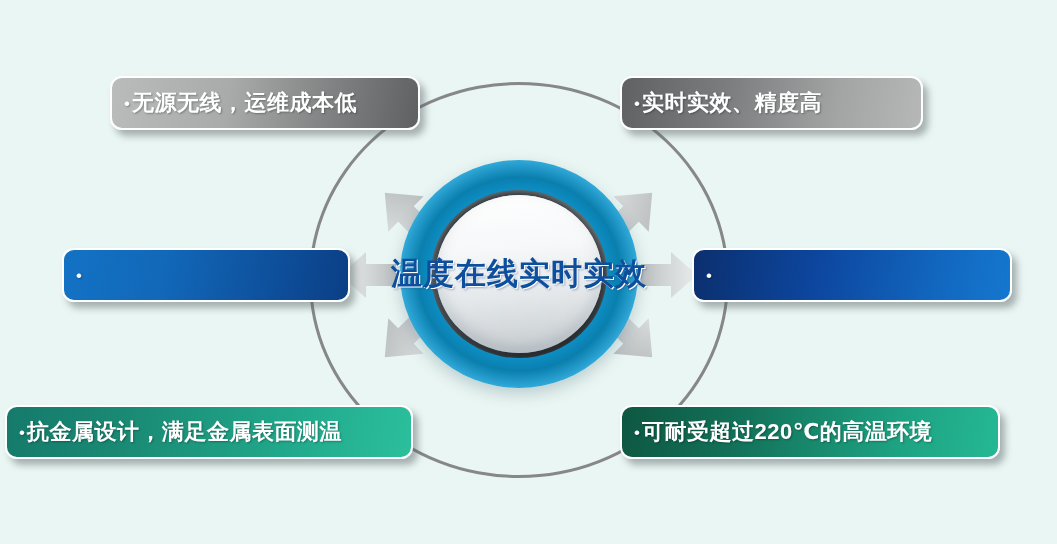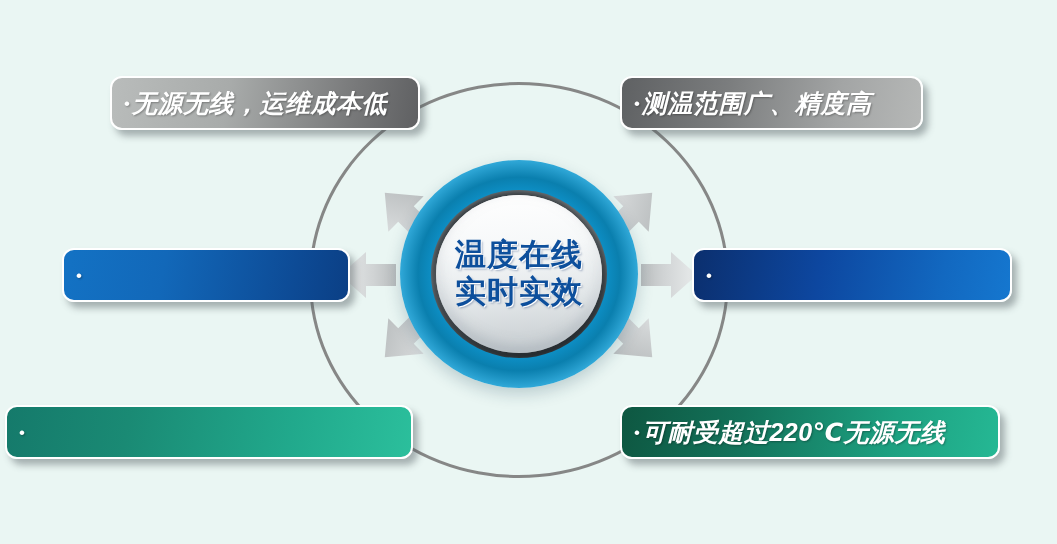--- a/index.html
+++ b/index.html
@@ -44,21 +44,21 @@
     background:linear-gradient(160deg,#2b3338 0%,#4a5054 40%,#1d2327 100%);
     box-shadow:inset 0 2px 4px rgba(255,255,255,.25);
   }
   .hub-inner{
     position:absolute;
     left:5px;top:5px;
     right:5px;bottom:5px;
     border-radius:50%;
     background:linear-gradient(175deg,#ffffff 0%,#f6f8f9 34%,#e4e8ea 63%,#d2d7da 83%,#c6ccd0 100%);
     box-shadow:inset 0 -6px 14px rgba(120,135,145,.35), inset 0 5px 10px rgba(255,255,255,.9);
-    display:flex;flex-direction:column;
+    display:flex;flex-direction:row;
     align-items:center;justify-content:center;
   }
   .hub-line{
     font-size:31px;
     font-weight:bold;
     color:#0d4f9c;
     letter-spacing:1px;
     line-height:1.18;
     white-space:nowrap;
     text-shadow:1px 1px 0 #ffffff, 2px 2px 2px rgba(40,70,120,.35);
@@ -74,25 +74,24 @@
     padding:0 12px;
     height:54px;
     display:flex;align-items:center;
     box-sizing:border-box;
     border:2px solid #ffffff;
     box-shadow:5px 6px 7px rgba(80,90,95,.45);
     white-space:nowrap;
   }
   .box .txt{
     color:#ffffff;
-    font-size:25px;
+    font-size:22px;
     font-weight:bold;
     letter-spacing:.5px;
     text-shadow:1px 1px 2px rgba(0,0,0,.30);
-    font-style:italic;
   }
   .box .dot{
     color:#ffffff;
     font-size:17px;
     margin-right:2px;
     line-height:1;
     text-shadow:1px 1px 2px rgba(0,0,0,.30);
   }
 
   .box-tl{left:110px;top:76px;width:310px;
@@ -163,33 +162,34 @@
     </div>
   </div>
 
   <div class="box box-tl">
     <span class="dot">•</span>
     <span class="txt">无源无线，运维成本低</span>
   </div>
 
   <div class="box box-tr">
     <span class="dot">•</span>
-    <span class="txt">测温范围广、精度高</span>
+    <span class="txt">实时实效、精度高</span>
   </div>
 
   <div class="box box-l">
     <span class="dot">•</span>
   </div>
 
   <div class="box box-r">
     <span class="dot">•</span>
   </div>
 
   <div class="box box-bl">
     <span class="dot">•</span>
+    <span class="txt">抗金属设计，满足金属表面测温</span>
   </div>
 
   <div class="box box-br">
     <span class="dot">•</span>
-    <span class="txt">可耐受超过220℃无源无线</span>
+    <span class="txt">可耐受超过220℃的高温环境</span>
   </div>
 
 </div>
 
 </body></html>

